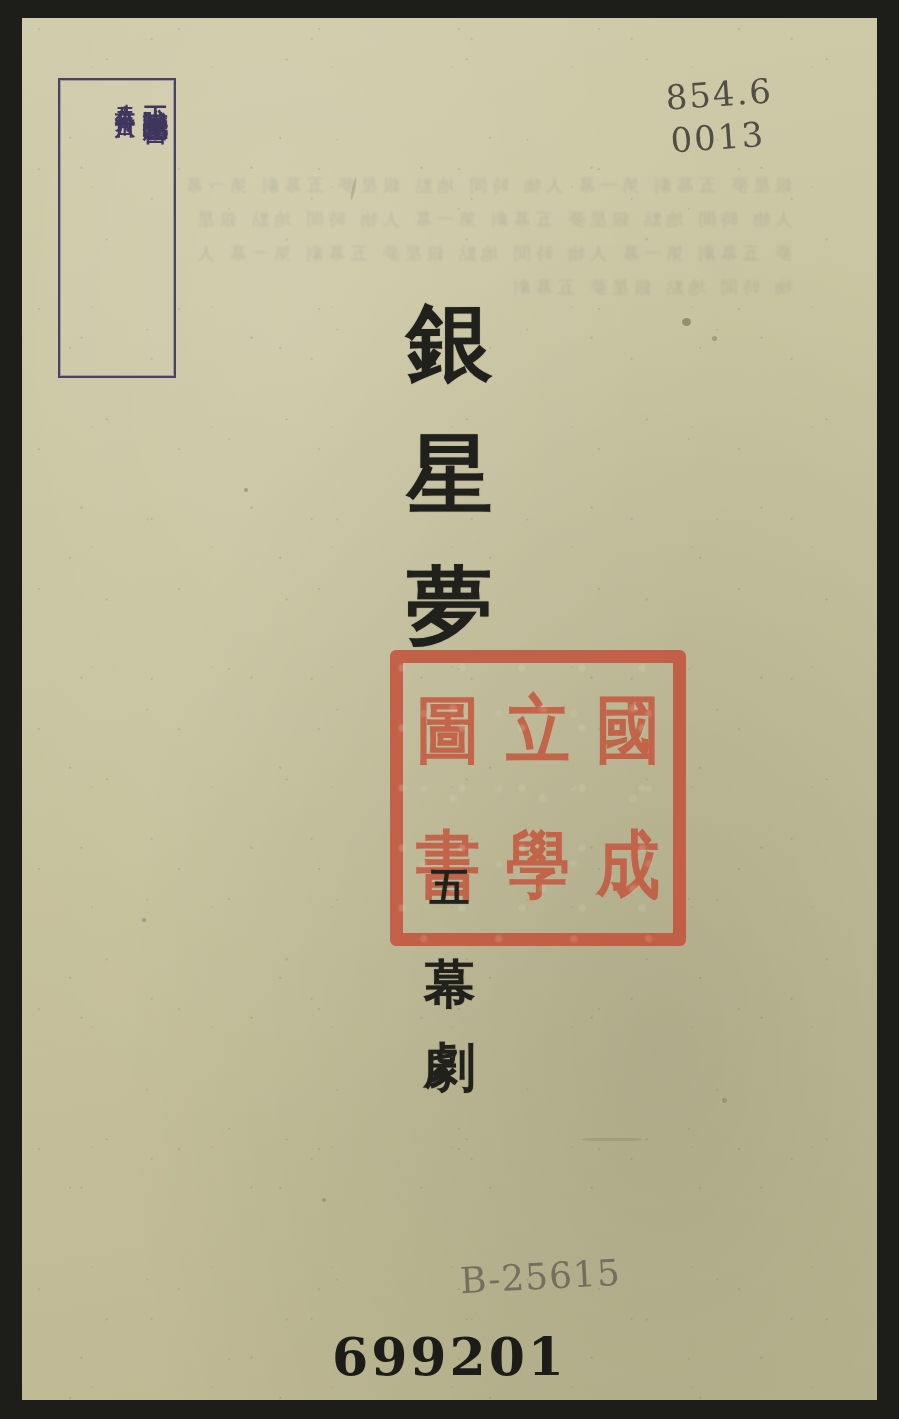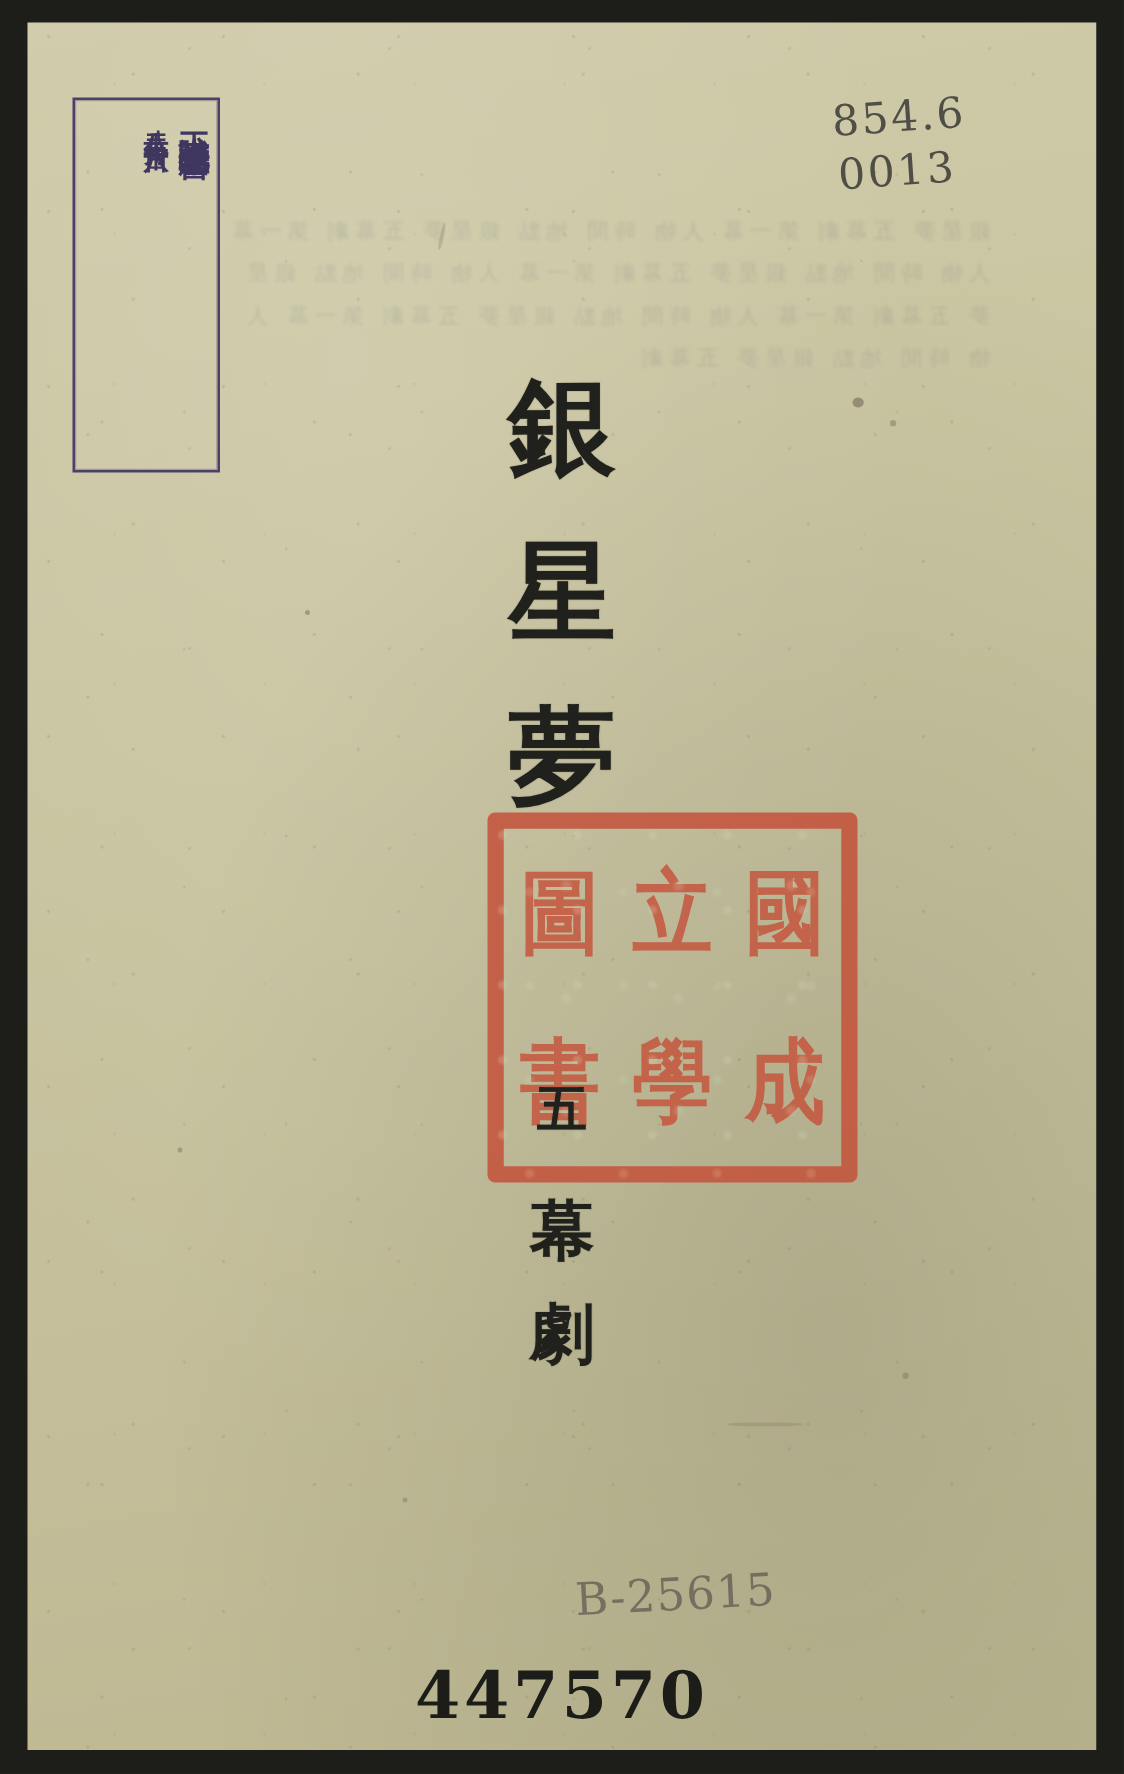--- a/index.html
+++ b/index.html
@@ -286,16 +286,16 @@
       </div>
       <div id="seal-tex"></div>
     </div>
 
     <div class="subtitle-char" id="sub-wu">五</div>
     <div class="subtitle-char" id="sub-mu">幕</div>
     <div class="subtitle-char" id="sub-ju">劇</div>
 
     <div id="pencil-accession">B-25615</div>
 
-    <div id="accession-number">447570</div>
+    <div id="accession-number">699201</div>
 
   </div>
 </div>
 
 </body></html>

